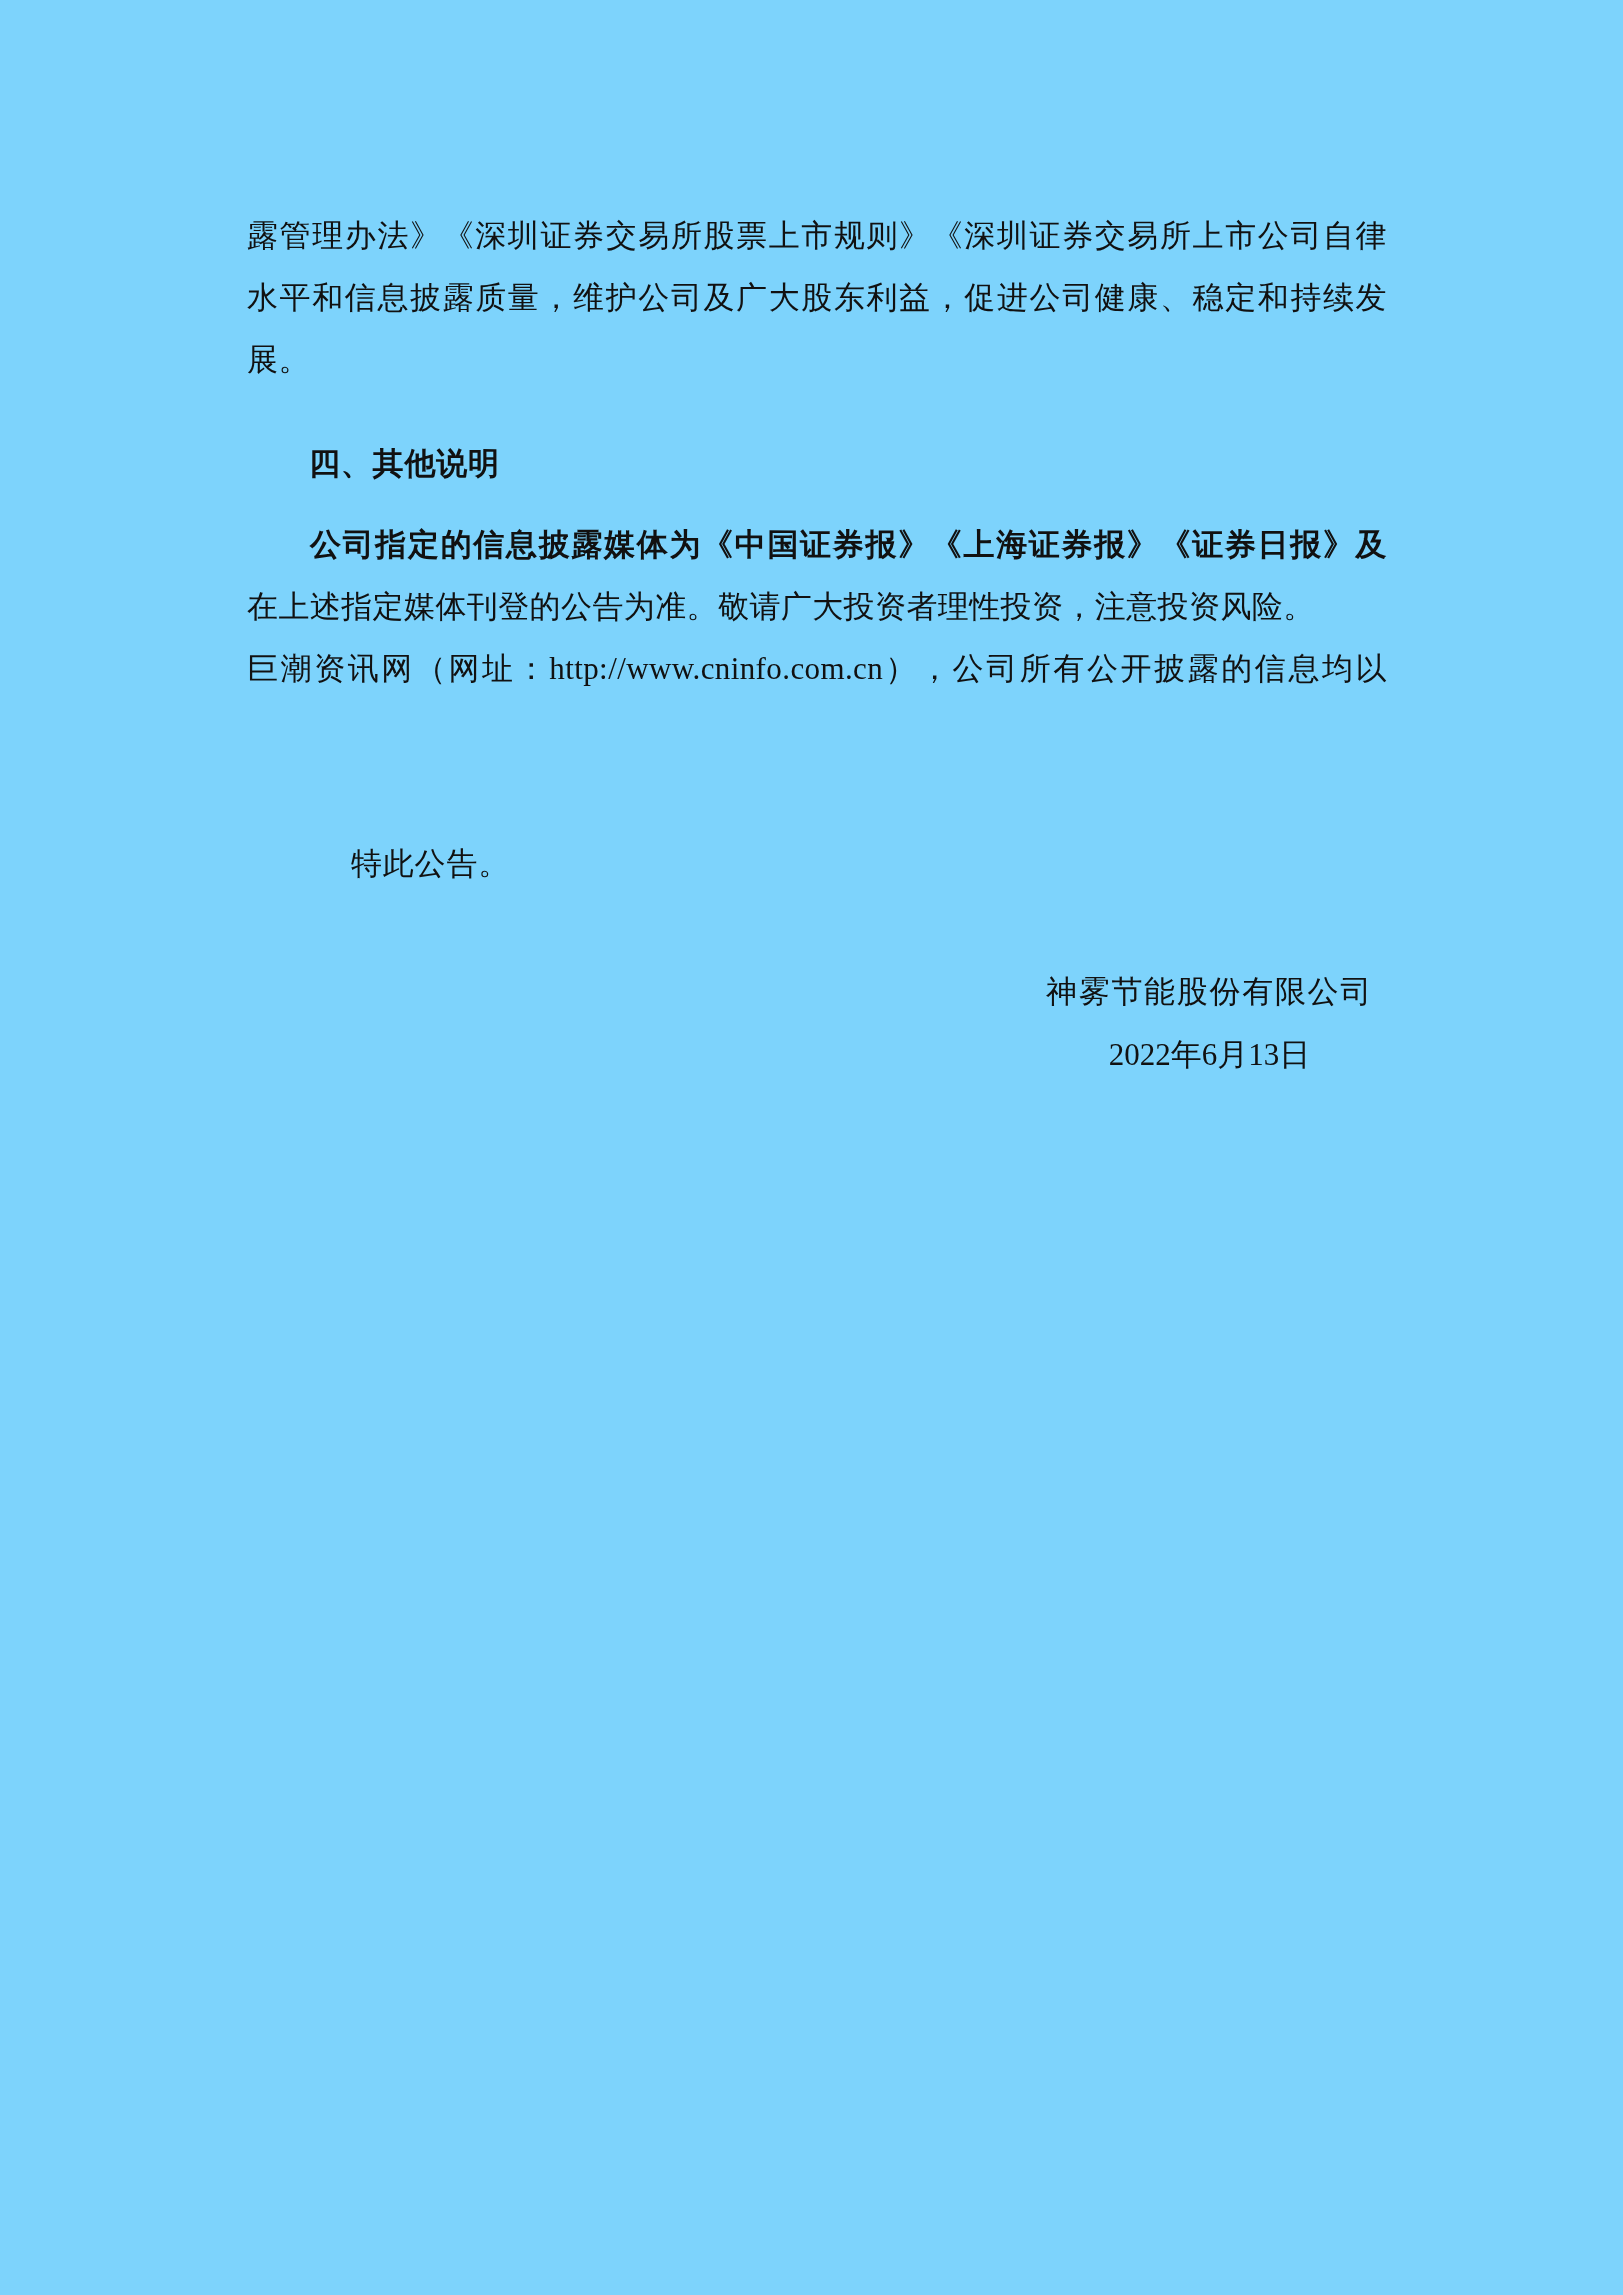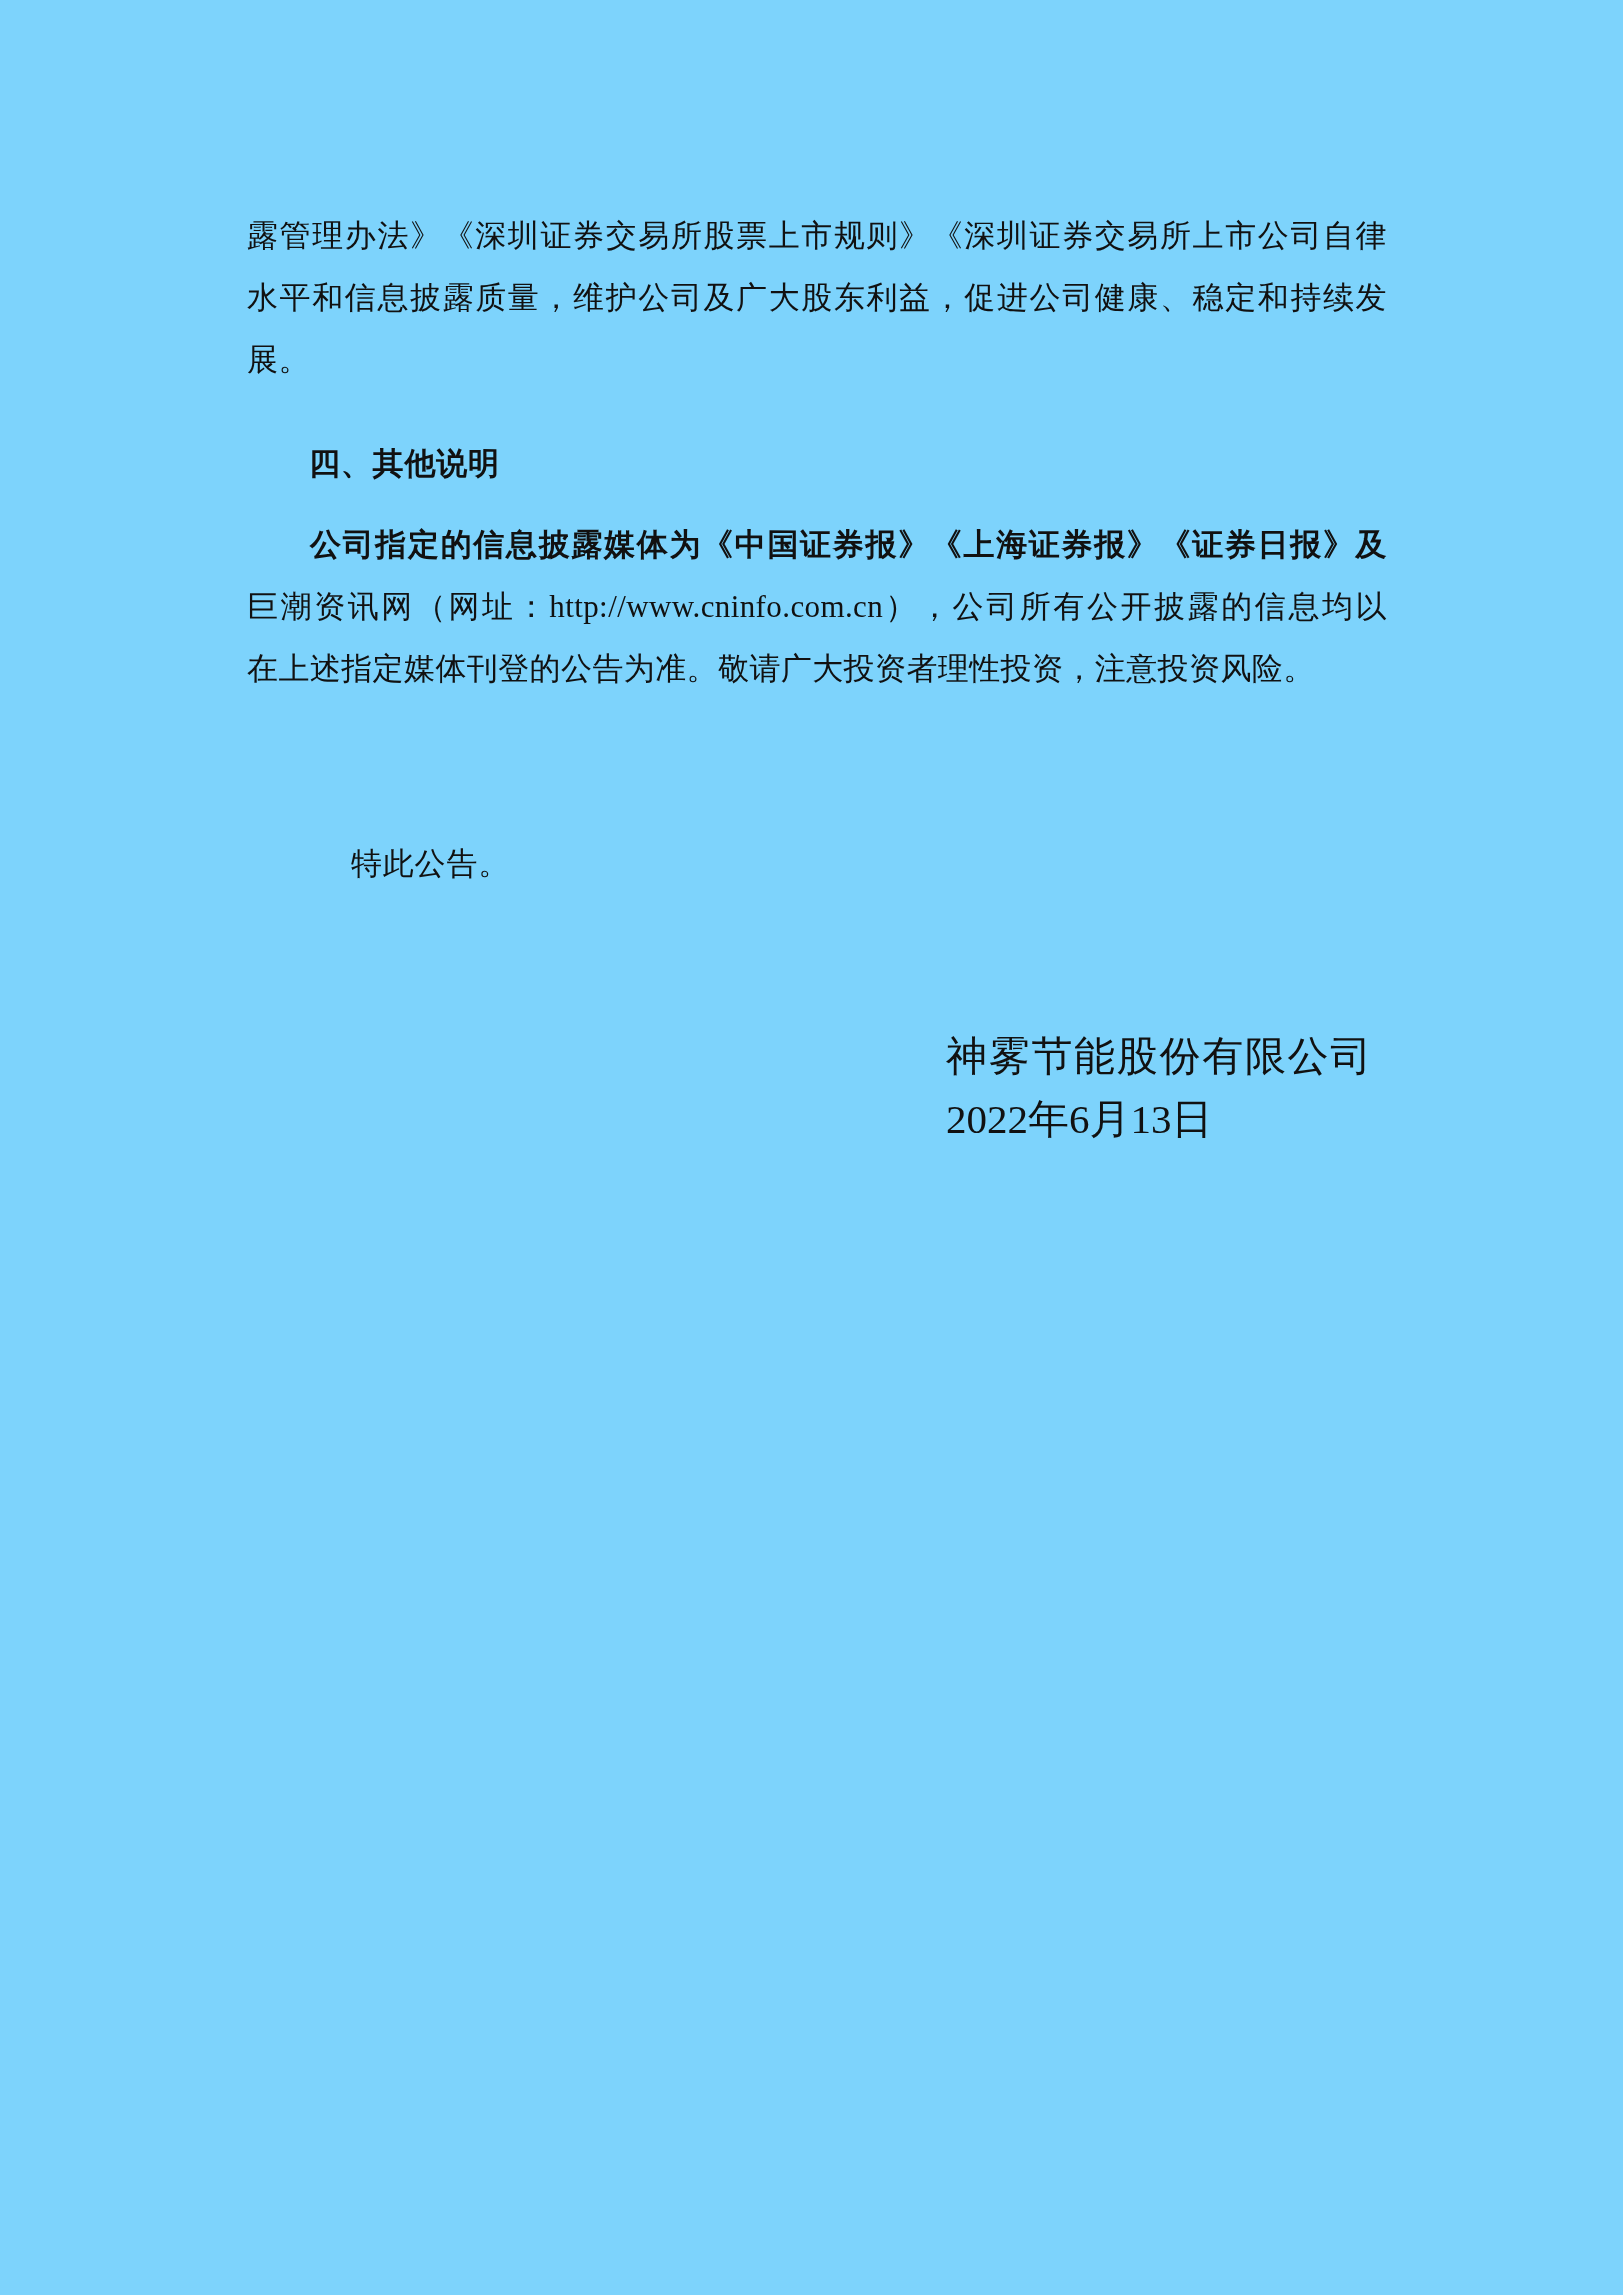--- a/index.html
+++ b/index.html
@@ -62,45 +62,45 @@
       left: 309px;
       top: 833px;
       font-size: 31px;
       line-height: 62px;
       letter-spacing: 0.8px;
       margin-left: 42px;
     }
     #signature {
       position: absolute;
       right: 250px;
-      top: 1025px;
-      text-align: left;
-      font-size: 41px;
+      top: 960px;
+      text-align: center;
+      font-size: 31px;
       line-height: 63px;
     }
     #signature .company { letter-spacing: 1.7px; display: block; }
     #signature .date { display: block; }
   </style>
 </head>
 <body>
 
 <div class="page">
 
   <div id="para1" class="body-text">
     <span class="line">露管理办法》《深圳证券交易所股票上市规则》《深圳证券交易所上市公司自律</span>
     <span class="line">水平和信息披露质量，维护公司及广大股东利益，促进公司健康、稳定和持续发</span>
     <span class="line last">展。</span>
   </div>
 
   <div id="heading">四、其他说明</div>
 
   <div id="para2" class="body-text">
     <span class="line indent">公司指定的信息披露媒体为《中国证券报》《上海证券报》《证券日报》及</span>
+    <span class="line last">在上述指定媒体刊登的公告为准。敬请广大投资者理性投资，注意投资风险。</span>
     <span class="line">巨潮资讯网（网址：http://www.cninfo.com.cn），公司所有公开披露的信息均以</span>
-    <span class="line last">在上述指定媒体刊登的公告为准。敬请广大投资者理性投资，注意投资风险。</span>
   </div>
 
   <div id="closing">特此公告。</div>
 
   <div id="signature">
     <span class="company">神雾节能股份有限公司</span>
     <span class="date">2022年6月13日</span>
   </div>
 
 </div>

